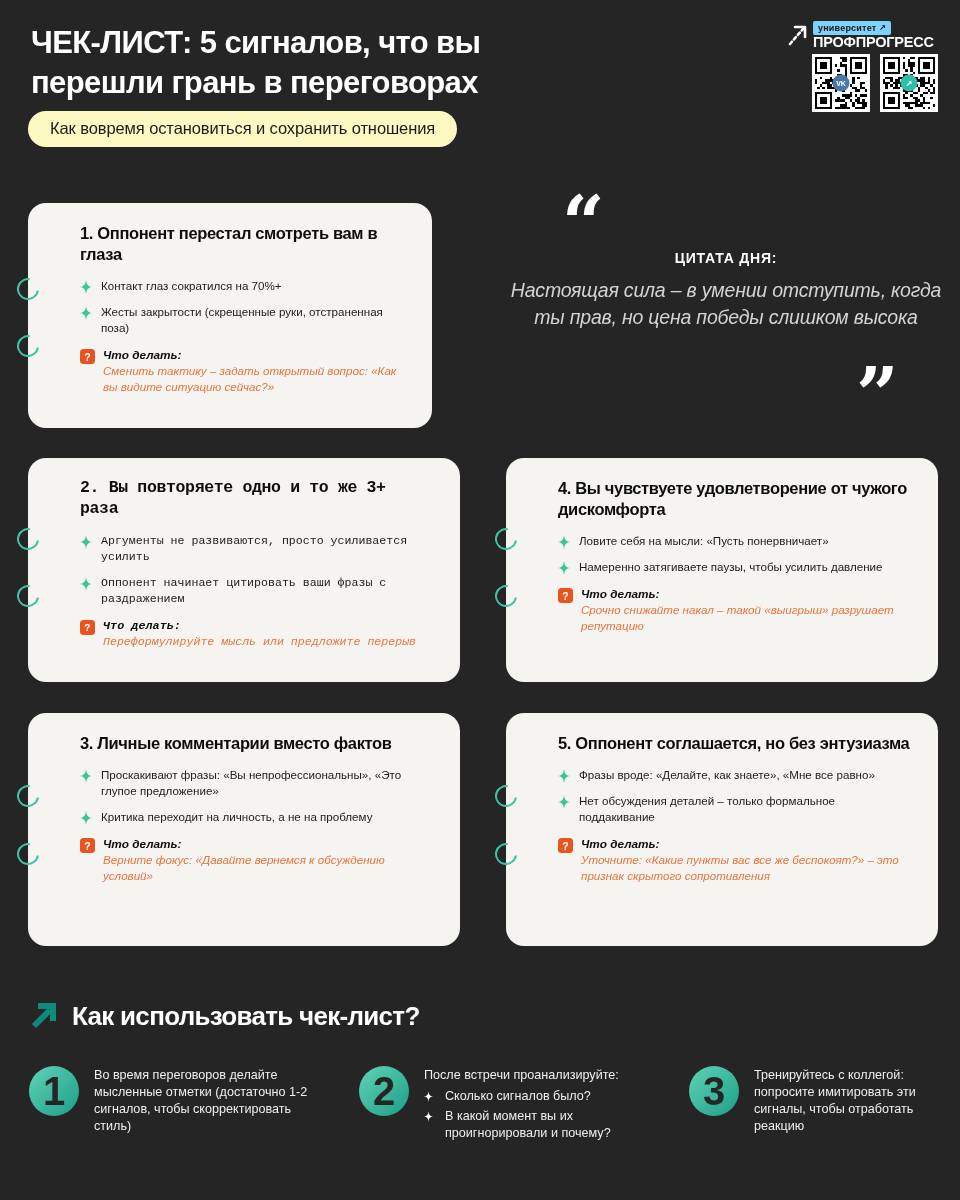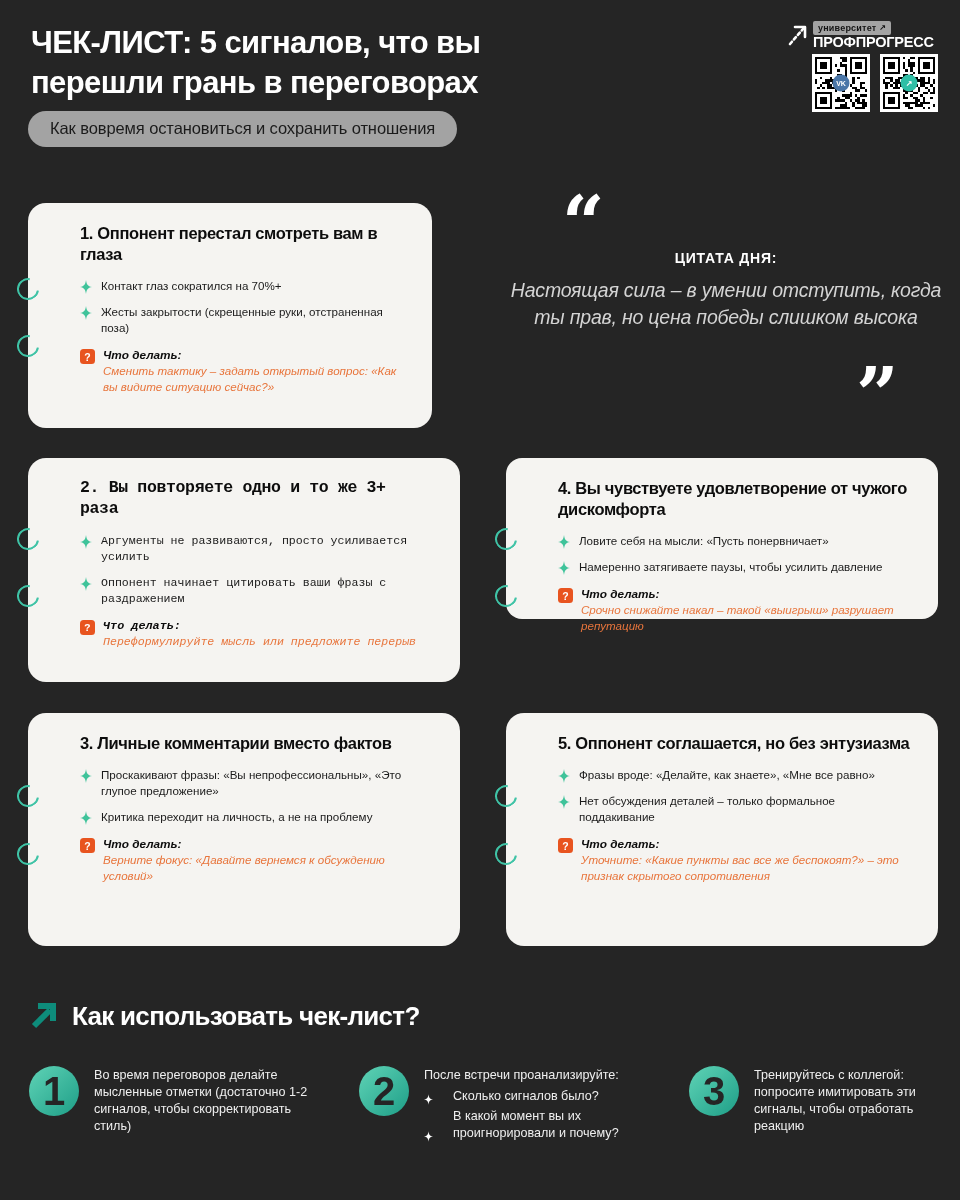--- a/index.html
+++ b/index.html
@@ -15,32 +15,32 @@
   
   .header { position:absolute; left:0; top:0; width:960px; height:178px; }
   .title {
     position:absolute; left:31px; top:23px; width:620px;
     font-size:31px; line-height:1.30; font-weight:700;
     letter-spacing:-0.6px; color:#fff;
   }
   .title .ln { display:block; }
   .subtitle-pill {
     position:absolute; left:28px; top:111px;
-    background:#a3a3a3; color:#1b1b1b;
+    background:#fef9c3; color:#1b1b1b;
     border-radius:20px; padding:8px 22px 9px 22px;
     font-size:16.5px; font-weight:400; letter-spacing:-0.1px;
     white-space:nowrap;
   }
 
   
   .logo { position:absolute; left:786px; top:22px; width:160px; height:30px; }
   .logo-arrow { position:absolute; left:0; top:1px; width:22px; height:24px; }
   .logo-univ {
     position:absolute; left:27px; top:-1px;
-    background:#a3a3a3; color:#141414;
+    background:#7dd3fc; color:#141414;
     font-size:9px; font-weight:700; letter-spacing:0.2px;
     padding:1.5px 5px 2px 5px; border-radius:2px;
     display:flex; align-items:center; gap:3px;
   }
   .logo-univ .mini-arrow { font-size:8px; line-height:1; transform:rotate(0deg); }
   .logo-name {
     position:absolute; left:27px; top:12px;
     font-size:14.5px; font-weight:800; letter-spacing:-0.2px; color:#fff;
   }
   .qr-wrap { position:absolute; left:812px; top:54px; display:flex; gap:10px; }
@@ -109,21 +109,21 @@
   .howto-head { position:absolute; left:28px; top:1001px; display:flex; align-items:flex-start; gap:14px; }
   .howto-arrow { width:30px; height:30px; }
   .howto-title { font-size:26px; font-weight:800; letter-spacing:-0.7px; color:#fff; }
 
   .steps { position:absolute; left:0; top:1065px; width:960px; height:110px; }
   .step { position:absolute; display:flex; gap:14px; }
   .step-badge { flex:0 0 auto; width:52px; height:52px; position:relative; }
   .step-body { padding-top:2px; }
   .step-lead { font-size:12.6px; line-height:1.34; color:#efefef; }
   .step-bullets { margin-top:4px; }
-  .step-bullet { display:flex; gap:20px; align-items:flex-end; margin-top:3px; }
+  .step-bullet { display:flex; gap:12px; align-items:flex-start; margin-top:3px; }
   .step-bullet .sp { flex:0 0 auto; width:9px; height:11px; margin-top:3px; }
   .step-bullet span { font-size:12.6px; line-height:1.34; color:#efefef; }
 </style>
 </head>
 <body>
 
 <div class="header">
   <div class="title">
     <span class="ln">ЧЕК-ЛИСТ: 5 сигналов, что вы</span>
     <span class="ln">перешли грань в переговорах</span>
@@ -476,21 +476,21 @@
       <div class="todo">
         <div class="qbadge">?</div>
         <div>
           <div class="todo-lbl">Что делать:</div>
           <div class="todo-txt">Верните фокус: «Давайте вернемся к обсуждению условий»</div>
         </div>
       </div>
     </div>
     <div class="ring" style="left: 17px; top: 785px;"></div>
     <div class="ring" style="left: 17px; top: 843px;"></div>
-    <div class="card" style="left: 506px; top: 458px; width: 432px; height: 161px; padding: 20px 24px 14px 52px; border-radius: 16px;">
+    <div class="card" style="left: 506px; top: 458px; width: 432px; height: 224px; padding: 20px 24px 14px 52px;">
       <div class="card-head"><span class="num">4.</span> <span>Вы чувствуете удовлетворение от чужого дискомфорта</span></div>
       <div class="bullets">
         <div class="bullet">
           <svg class="spark" viewBox="0 0 12 14">
             <path d="M6 0 C6.6 4.4 7.6 6.2 12 7 C7.6 7.8 6.6 9.6 6 14 C5.4 9.6 4.4 7.8 0 7 C4.4 6.2 5.4 4.4 6 0 Z" fill="#3FC39A"></path>
           </svg>
           <div class="bullet-txt">Ловите себя на мысли: «Пусть понервничает»</div>
         </div>
         <div class="bullet">
           <svg class="spark" viewBox="0 0 12 14">

